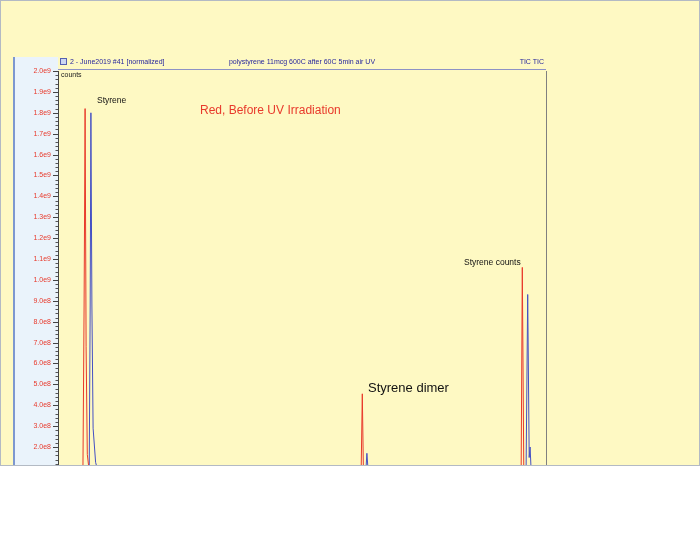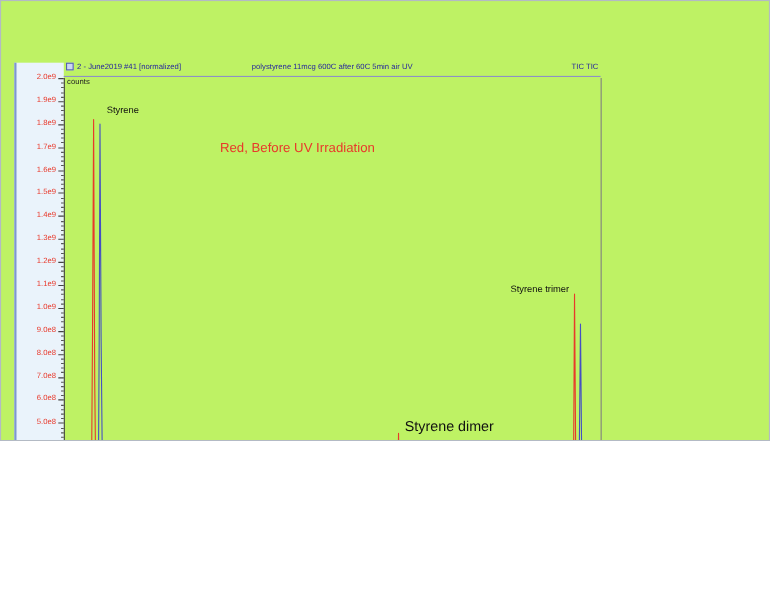--- a/index.html
+++ b/index.html
@@ -1,31 +1,31 @@
 <!DOCTYPE html>
 <html><head>
 <meta charset="utf-8">
 <style>
   html,body{margin:0;padding:0;background:#ffffff;}
-  #page{position:relative;width:700px;height:401px;background:#bef264;border:1px solid #b3bac4;box-sizing:border-box;font-family:"Liberation Sans",sans-serif;overflow:hidden;}
+  #page{position:relative;width:700px;height:466px;background:#fef9c3;border:1px solid #b3bac4;box-sizing:border-box;font-family:"Liberation Sans",sans-serif;overflow:hidden;}
   #ygutter{position:absolute;left:12px;top:56px;width:45px;height:441px;background:#eaf3fb;border-left:2px solid #7d97cf;box-sizing:border-box;z-index:1;}
   #header{position:absolute;left:57px;top:55px;width:488px;height:13px;border-bottom:1px solid #8d92c4;font-size:7px;color:#26269d;line-height:12px;white-space:nowrap;z-index:3;}
   #header .hl{position:absolute;left:2px;top:0;}
   #header .hc{position:absolute;left:0;width:100%;text-align:center;top:0;}
   #header .hr{position:absolute;right:2px;top:0;}
   .icon-sq{display:inline-block;width:5px;height:5px;border:1px solid #5560b0;background:#ccd7f2;margin-right:3px;vertical-align:-1px;}
   #chart-svg{position:absolute;left:0;top:0;z-index:2;}
   #ylabels{position:absolute;left:0;top:0;width:0;height:0;z-index:3;}
   .ylab{position:absolute;left:12px;width:38px;text-align:right;font-size:7px;color:#e8392b;line-height:8px;}
   .ann{position:absolute;white-space:nowrap;z-index:4;}
   #counts{left:60px;top:70px;font-size:7px;color:#222222;}
   #lbl-styrene{left:96px;top:94px;font-size:8.5px;color:#111111;}
   #lbl-dimer{left:367px;top:379px;font-size:13px;color:#111111;}
   #lbl-trimer{left:463px;top:256px;font-size:8.5px;color:#111111;}
-  #legend-red{left:199px;top:102px;font-size:12px;color:#e8392b;margin-top:24px;}
+  #legend-red{left:199px;top:102px;font-size:12px;color:#e8392b;}
   #legend-blue{left:199px;top:119px;font-size:12px;color:#3c4ec9;}
 </style>
 </head>
 <body>
 
 <div id="page">
   <div id="ygutter"></div>
 
   <div id="header">
     <span class="hl"><span class="icon-sq"></span><span>2 - June2019 #41 [normalized]</span></span>
@@ -253,14 +253,14 @@
       <div class="ylab" style="top: 421px;">3.0e8</div>
       <div class="ylab" style="top: 442px;">2.0e8</div>
       <div class="ylab" style="top: 463px;">1.0e8</div>
       <div class="ylab" style="top: 487px;">-2.0e8</div>
     </div>
 
   <div id="counts" class="ann">counts</div>
   <div id="lbl-styrene" class="ann">Styrene</div>
   <div id="legend-red" class="ann">Red, Before UV Irradiation</div>
   <div id="lbl-dimer" class="ann">Styrene dimer</div>
-  <div id="lbl-trimer" class="ann">Styrene trimer</div>
+  <div id="lbl-trimer" class="ann">Styrene counts</div>
 </div>
 
 </body></html>

